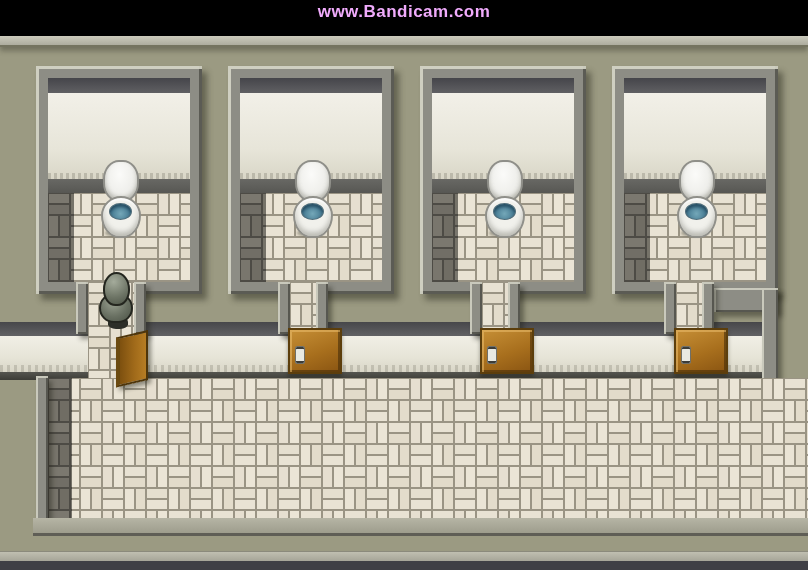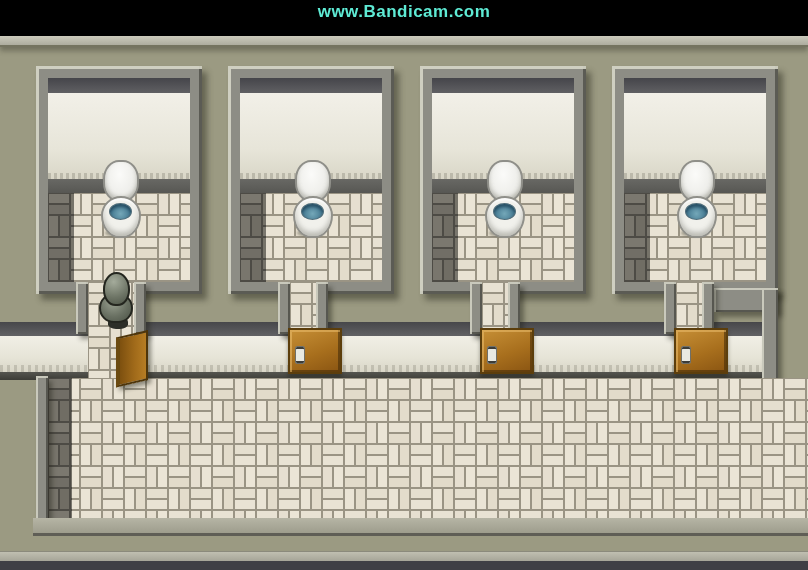--- a/index.html
+++ b/index.html
@@ -9,21 +9,21 @@
     font-family:"Liberation Sans", sans-serif;
   }
 
   
   .topbar{
     position:absolute;left:0;top:0;width:808px;height:36px;
     background:#000;z-index:30;
   }
   .topbar span{
     display:block;text-align:center;padding-top:2px;
-    font-size:17px;font-weight:bold;letter-spacing:.5px;color:#5eead4;
+    font-size:17px;font-weight:bold;letter-spacing:.5px;color:#f0abfc;
   }
 
   
   .ridge{
     position:absolute;left:0;top:36px;width:808px;height:9px;z-index:2;
     background:linear-gradient(#cbcabc,#adac9e);
     border-bottom:2px solid #74735f;
     box-shadow:0 4px 5px rgba(40,40,28,.35);
   }
   .ledge{

